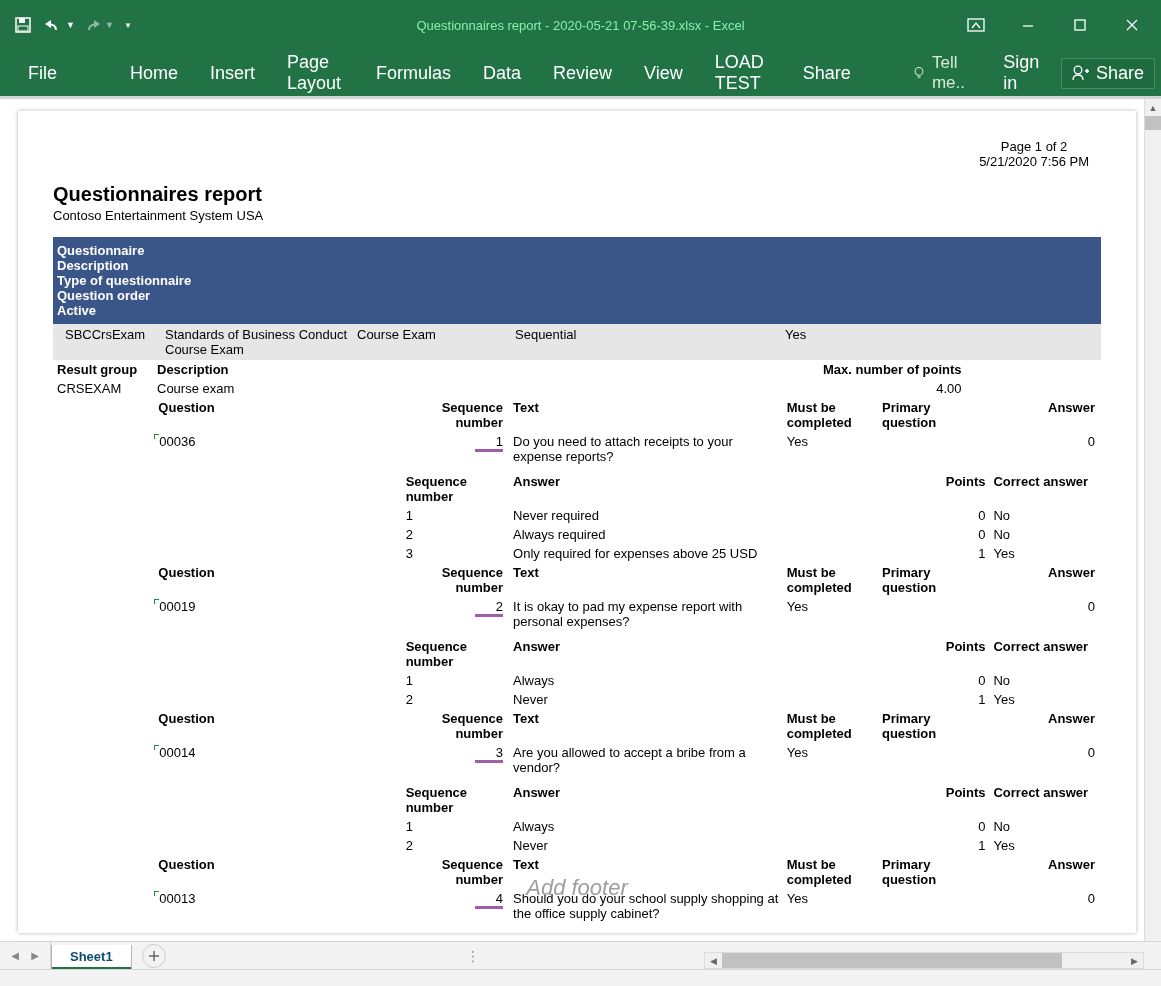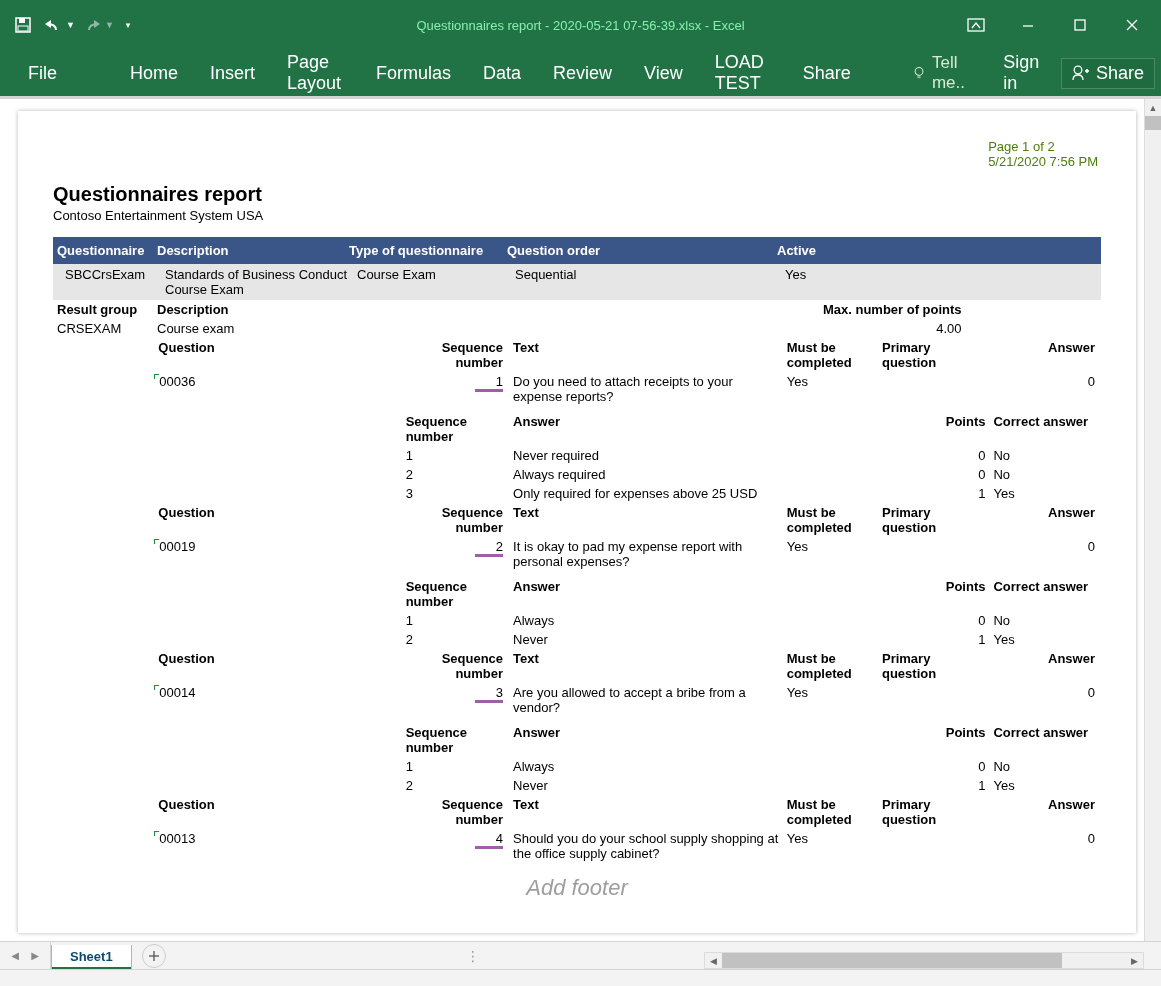--- a/index.html
+++ b/index.html
@@ -19,24 +19,24 @@
   .rtab { padding: 0 16px; display:flex; align-items:center; font-size: 18px; }
   .right-tools { margin-left: auto; display:flex; align-items:center; gap:4px; padding-right:6px; }
   .tellme { display:flex; align-items:center; gap:6px; font-size:17px; color:#d9ead3; padding:0 8px; }
   .signin { font-size: 18px; padding: 0 10px; }
   .share-btn { background: #1e6b3f; padding: 4px 10px; display:flex; align-items:center; gap:6px; font-size:18px; border:1px solid rgba(255,255,255,0.2);}
   .ribbon-border { height: 3px; background: #d4d4d4; }
 
   
   .workspace { position: relative; height: 856px; background: #fff; overflow: hidden; }
   .page { position: absolute; left: 18px; top: 12px; width: 1118px; height: 822px; background:#fff; box-shadow: 0 0 4px rgba(0,0,0,0.3); padding: 30px 35px 20px 35px; }
-  .page-meta { position:absolute; top: 28px; right: 38px; text-align:left; font-size:13px; color:#4d7c0f; }
+  .page-meta { position:absolute; top: 28px; right: 47px; text-align:center; font-size:13px; color:#000000; }
   .report-title { font-size: 20px; font-weight: bold; margin-top: 42px; }
   .report-sub { font-size: 13px; margin-top: 2px; margin-bottom: 14px; }
-  .hdr-row { background: #3a5587; color: #fff; display:flex; font-size:13px; font-weight:bold; padding: 6px 4px; }
+  .hdr-row { background: #3a5587; color: #fff; display:flex; font-size:13px; font-weight:bold; padding: 6px 4px; flex-direction: column; }
   .data-row { display:flex; font-size:13px; padding: 3px 12px; }
   .grayband { background: #e6e6e6; }
   .c-q { width: 100px; }
   .c-desc { width: 192px; }
   .c-type { width: 158px; }
   .c-order { width: 270px; }
   .c-active { flex:1; }
 
   .b { font-weight: bold; }
   table.sub { width:100%; border-collapse: collapse; font-size:13px; }

